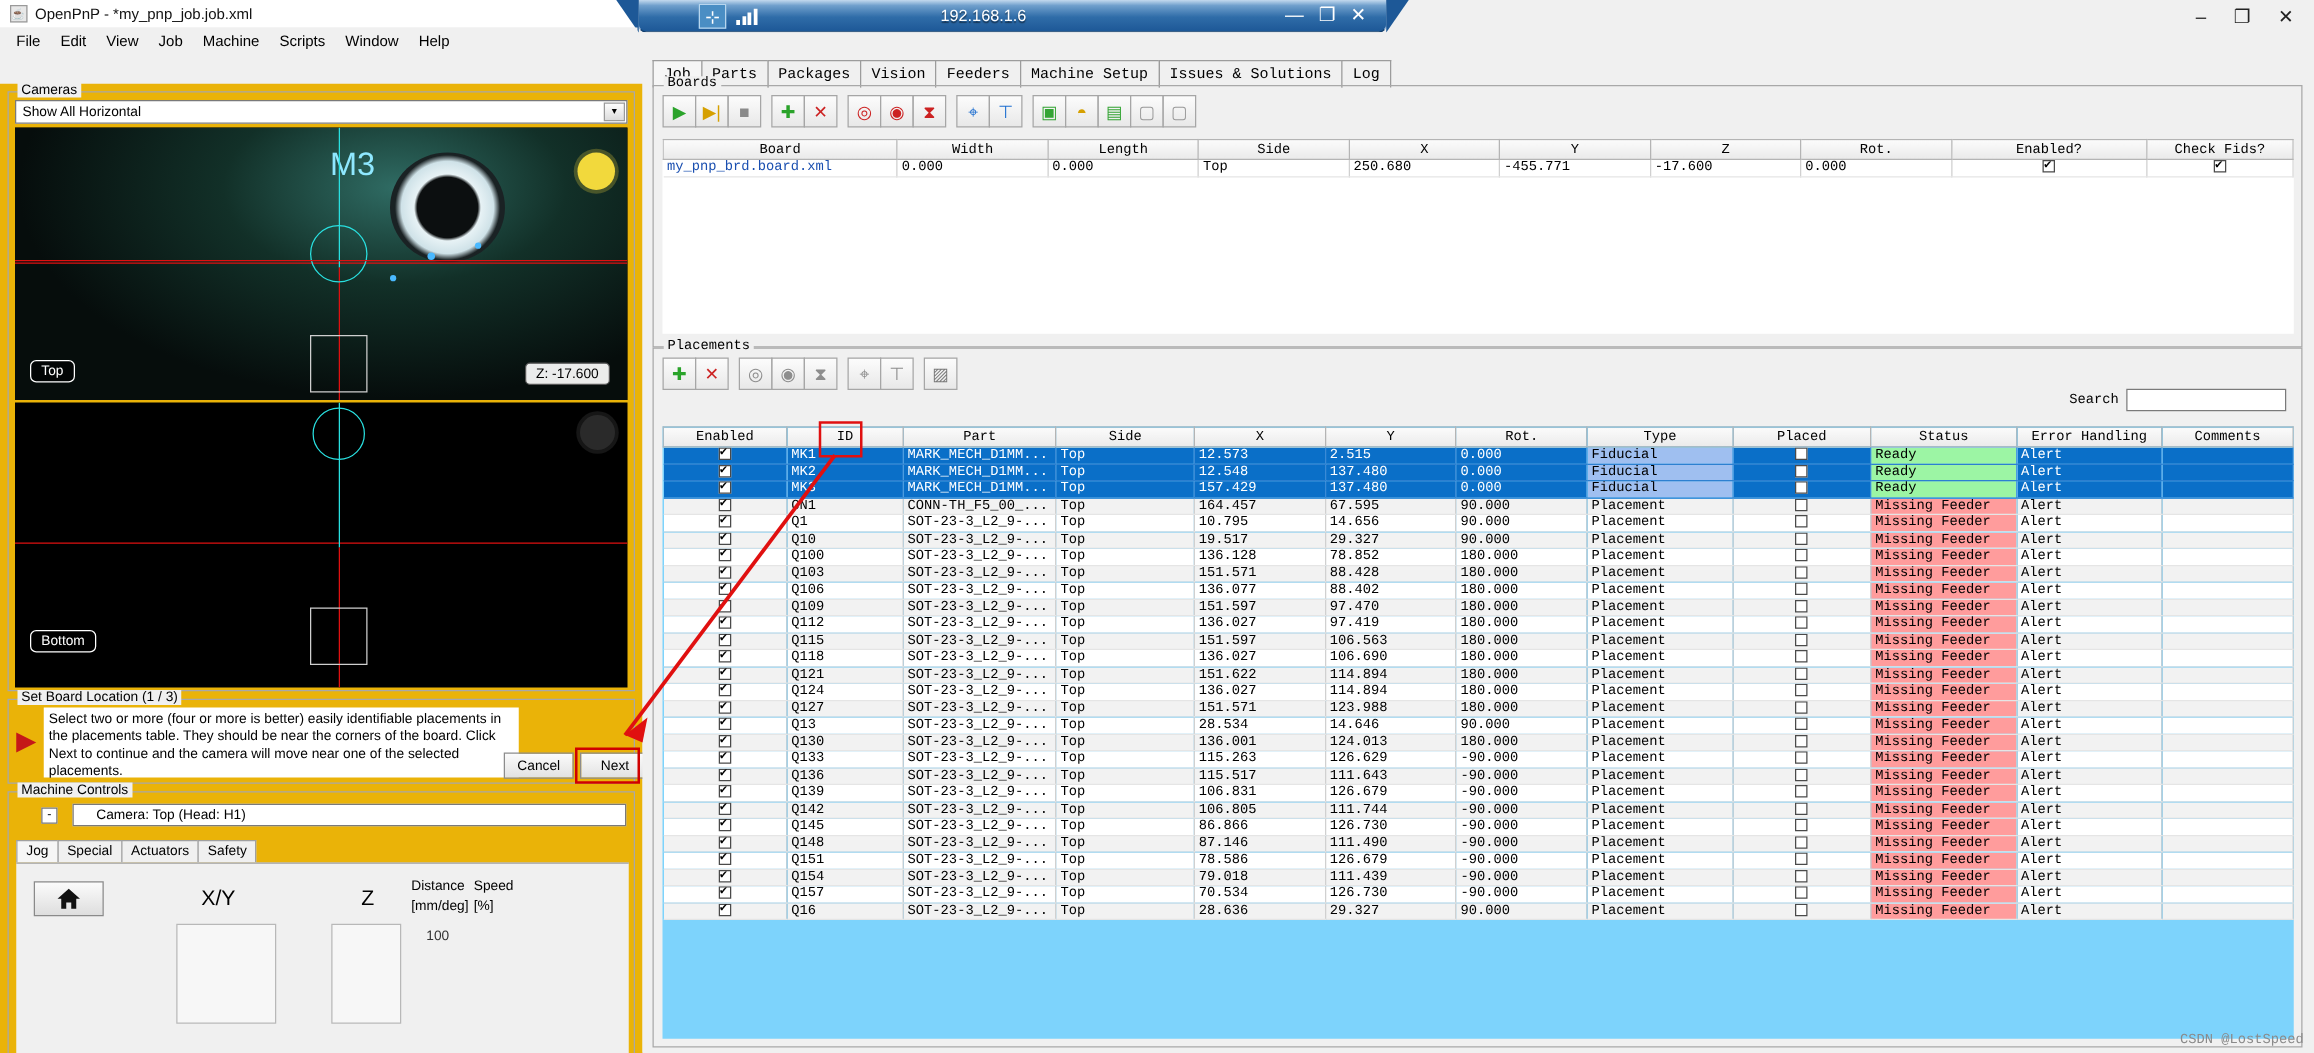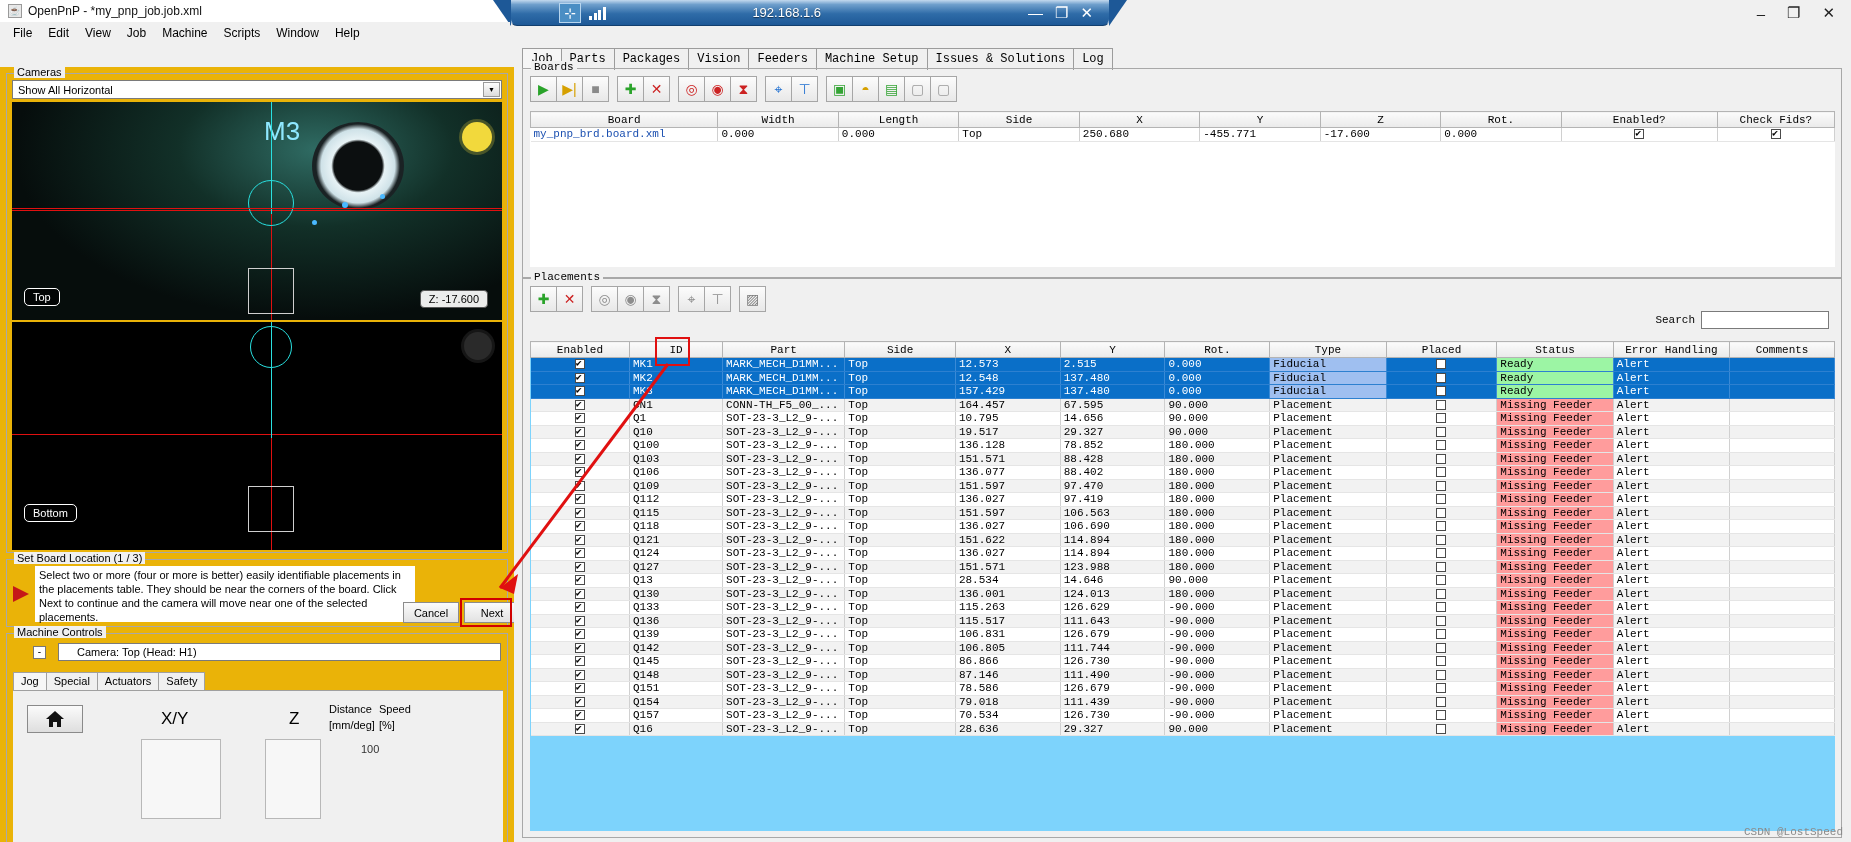--- a/index.html
+++ b/index.html
@@ -365,21 +365,21 @@
         <svg width="20" height="20" viewBox="0 0 20 20" aria-hidden="true">
           <path d="M10 2 L19 10 L16 10 L16 18 L12 18 L12 13 L8 13 L8 18 L4 18 L4 10 L1 10 Z" fill="#111"></path>
         </svg>
       </div>
       <div class="jog-head" style="left:148px;top:18px;">X/Y</div>
       <div class="jog-head" style="left:276px;top:18px;">Z</div>
       <div class="jog-sub" style="left:316px;top:12px;">Distance</div>
       <div class="jog-sub" style="left:316px;top:28px;">[mm/deg]</div>
       <div class="jog-sub" style="left:366px;top:12px;">Speed</div>
       <div class="jog-sub" style="left:366px;top:28px;">[%]</div>
-      <div class="jog-sub" style="left:348px;top:52px;color:#333;">100</div>
+      <div class="jog-sub" style="left:328px;top:52px;color:#333;">100</div>
       <div style="position:absolute;left:128px;top:48px;width:80px;height:80px;border:1px solid #b8b8b8;background:#f7f7f7;"></div>
       <div style="position:absolute;left:252px;top:48px;width:56px;height:80px;border:1px solid #b8b8b8;background:#f7f7f7;"></div>
     </div>
   </div>
 </div>
 
 <div id="right">
 
   <div id="main-tabs">
     <div class="tab active mono">Job</div>

